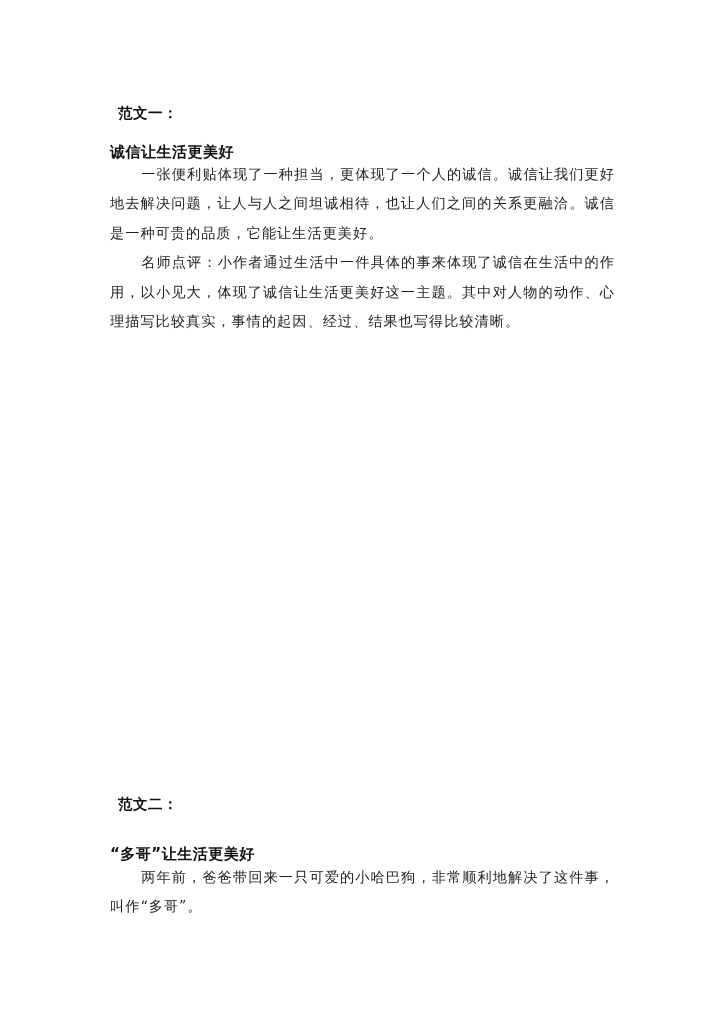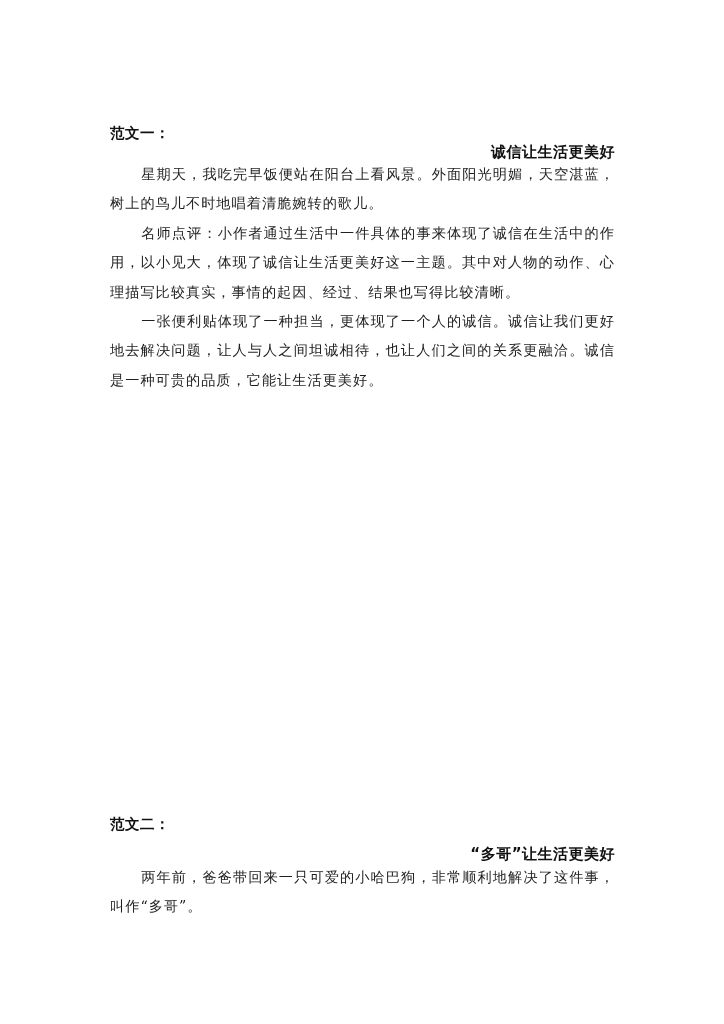--- a/index.html
+++ b/index.html
@@ -16,34 +16,33 @@
       color: #1a1a1a;
     }
     .page {
       position: absolute;
       left: 110px;
       top: 0;
       width: 505px;
     }
     .section-label {
       position: absolute;
-      left: 0;
+      left: 8px;
       font-family: "DejaVu Sans", "Liberation Sans", sans-serif;
       font-weight: bold;
       font-size: 14.5px;
       letter-spacing: 0.5px;
       white-space: nowrap;
       color: #111;
-      margin-top: 20px;
     }
     .essay-title {
       position: absolute;
       left: 0;
       width: 505px;
-      text-align: right;
+      text-align: left;
       font-family: "DejaVu Sans", "Liberation Sans", sans-serif;
       font-weight: bold;
       font-size: 15px;
       letter-spacing: 0.5px;
       color: #111;
     }
     .essay-body {
       position: absolute;
       left: 0;
       width: 505px;
@@ -60,23 +59,22 @@
     }
   </style>
 </head>
 <body>
 
 <div class="page">
 
   <div class="section-label" style="top:104px;">范文一：</div>
   <div class="essay-title" style="top:143px;">诚信让生活更美好</div>
   <div class="essay-body" style="top:160px;">
-    <p class="para">星期天，我吃完早饭便站在阳台上看风景。外面阳光明媚，天空湛蓝，树上的鸟儿不时地唱着清脆婉转的歌儿。</p>
+    <p class="para">一张便利贴体现了一种担当，更体现了一个人的诚信。诚信让我们更好地去解决问题，让人与人之间坦诚相待，也让人们之间的关系更融洽。诚信是一种可贵的品质，它能让生活更美好。</p>
     <p class="para">名师点评：小作者通过生活中一件具体的事来体现了诚信在生活中的作用，以小见大，体现了诚信让生活更美好这一主题。其中对人物的动作、心理描写比较真实，事情的起因、经过、结果也写得比较清晰。</p>
-    <p class="para">一张便利贴体现了一种担当，更体现了一个人的诚信。诚信让我们更好地去解决问题，让人与人之间坦诚相待，也让人们之间的关系更融洽。诚信是一种可贵的品质，它能让生活更美好。</p>
   </div>
 
   <div class="section-label" style="top:795px;text-align:center;">范文二：</div>
   <div class="essay-title" style="top:845px;">“多哥”让生活更美好</div>
   <div class="essay-body" style="top:863px;">
     <p class="para">两年前，爸爸带回来一只可爱的小哈巴狗，非常顺利地解决了这件事，叫作“多哥”。</p>
   </div>
 
 </div>
 

